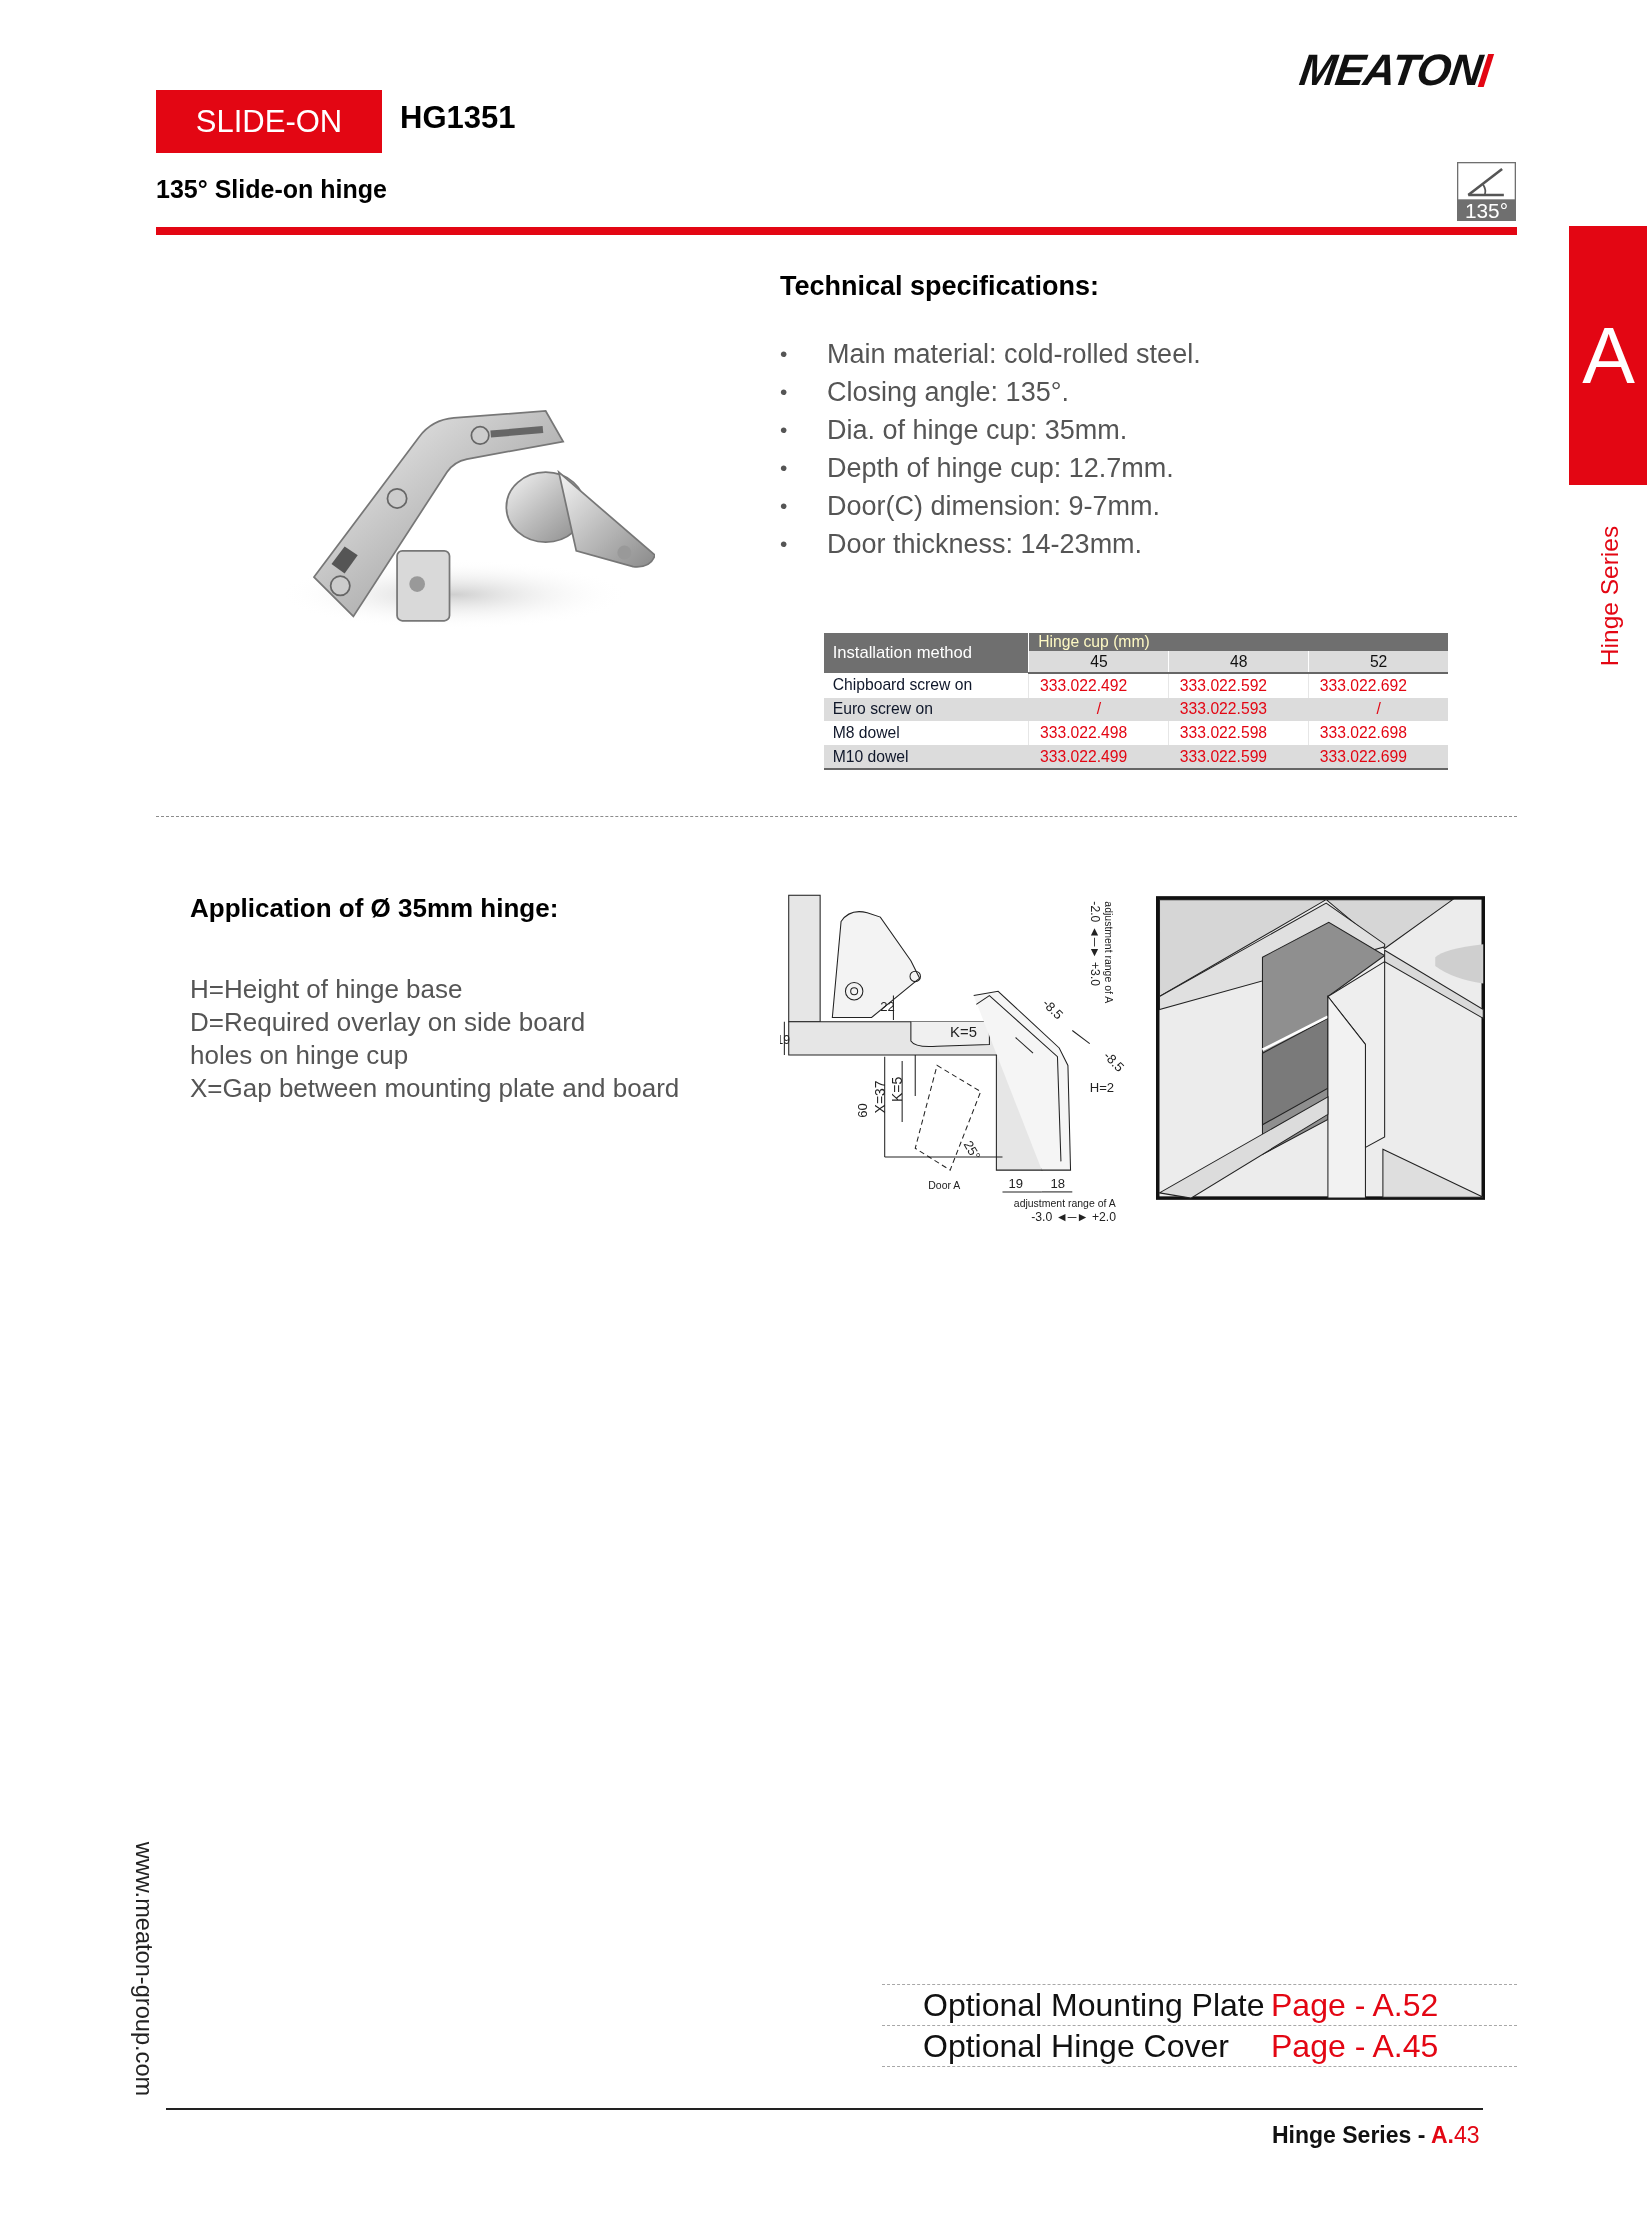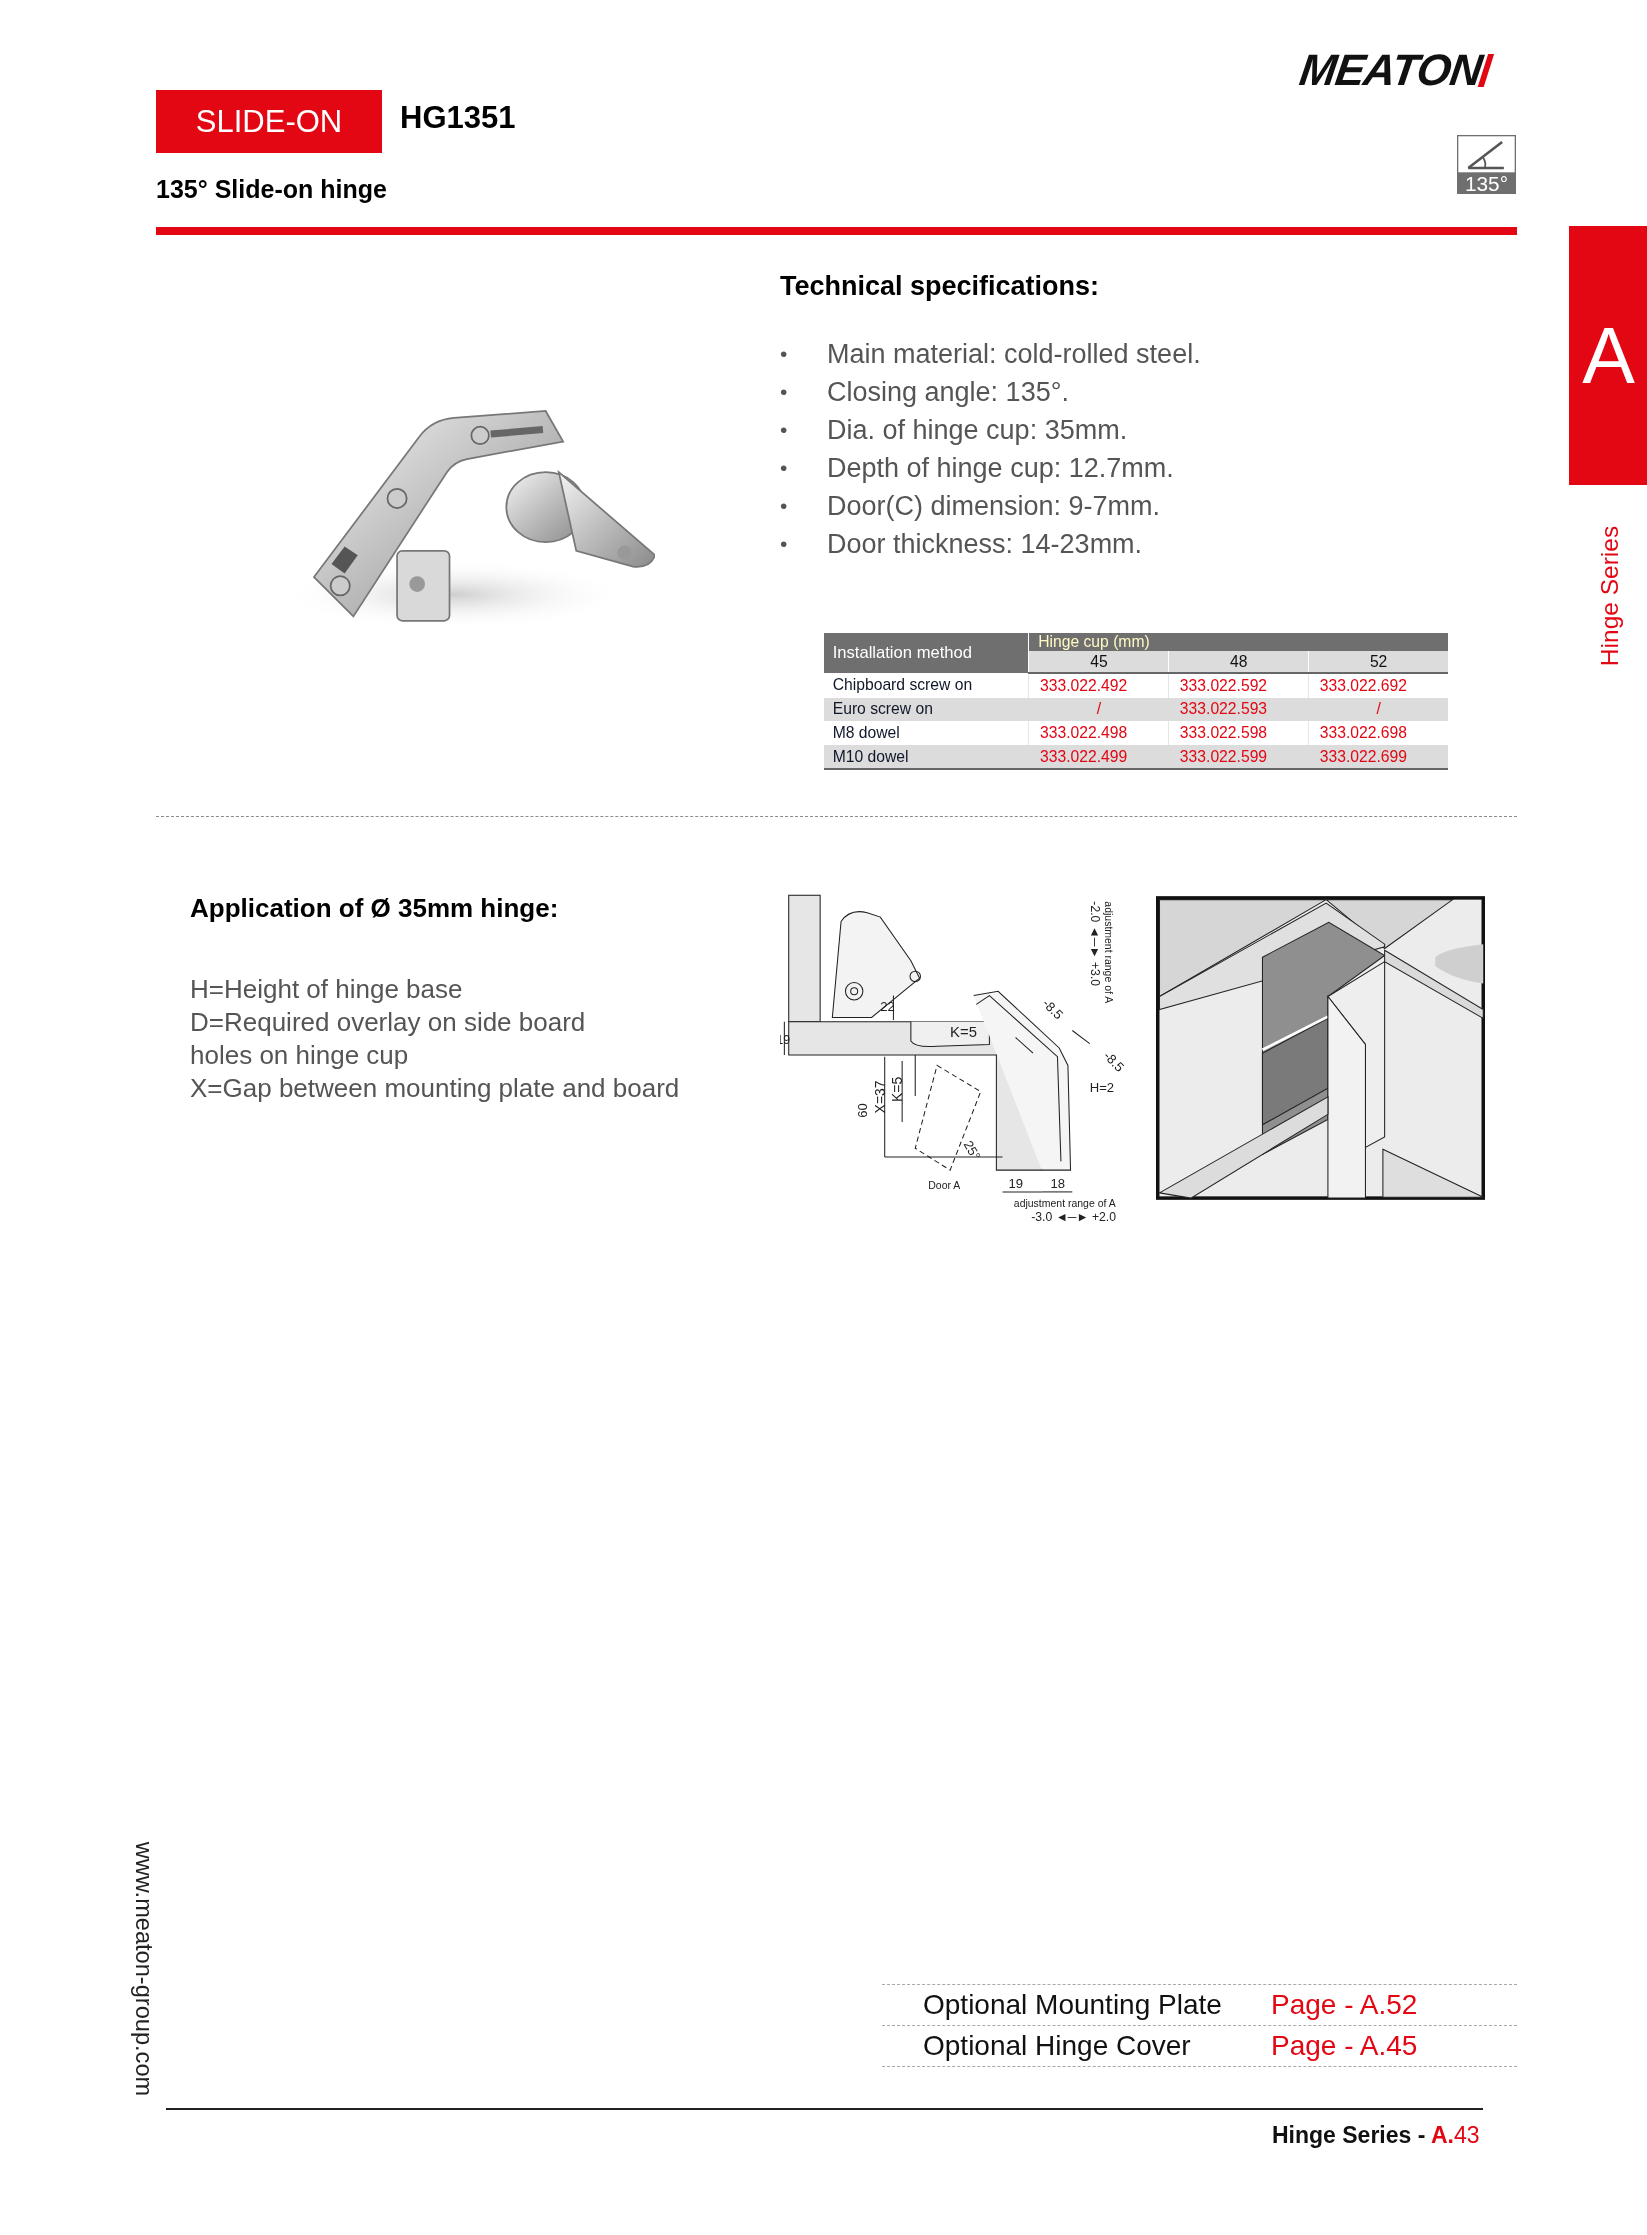--- a/index.html
+++ b/index.html
@@ -9,21 +9,21 @@
 
   
   .logo { left:1300px; top:45px; font-size:44px; font-weight:bold; font-style:italic;
           letter-spacing:-0.9px; color:#111; transform:skewX(-8deg); }
   .logo .slash { display:inline-block; width:6.1px; height:33px; background:#e30613;
                  margin-left:1.7px; vertical-align:-1.7px; transform:skewX(-10deg); }
   .badge { left:156px; top:90px; width:226px; height:63px; background:#e30613; color:#fff;
            font-size:31px; font-weight:normal; display:flex; align-items:center; justify-content:center; }
   .model { left:400px; top:100px; font-size:31px; font-weight:bold; }
   .subtitle { left:156px; top:175px; font-size:25px; font-weight:bold; }
-  .angle-icon { left:1457px; top:135px; width:59px; height:59px; }
+  .angle-icon { left:1457px; top:162px; width:59px; height:59px; }
   .red-rule { left:156px; top:227px; width:1361px; height:7.9px; background:#e30613; }
 
   
   .side-tab { left:1569px; top:226px; width:79px; height:259px; background:#e30613; color:#fff;
               font-size:79px; display:flex; align-items:center; justify-content:center; }
   .side-label { left:1599px; top:524px; width:21px; height:144px; }
   .side-label span { position:absolute; left:50%; top:50%; white-space:nowrap; color:#e30613;
               font-size:24.5px; transform:translate(-50%,-50%) rotate(-90deg); }
 
   
@@ -54,21 +54,21 @@
   
   .app-title { left:190px; top:893px; font-size:26px; font-weight:bold; }
   .app-lines { left:190px; top:973px; font-size:26px; color:#555; line-height:33px; }
   .app-lines div { white-space:nowrap; }
 
   .drawing { left:780px; top:882px; width:349px; height:345px; }
   .cabinet { left:1156px; top:896px; width:329px; height:304px; }
 
   
   .opt { left:882px; top:1984px; width:635px; }
-  .opt-row { height:40px; border-top:1.7px dashed #a8a8a8; display:flex; align-items:center; font-size:28px; }
+  .opt-row { height:40px; border-top:1.7px dashed #a8a8a8; display:flex; align-items:center; font-size:32px; }
   .opt-row:last-child { border-bottom:1.7px dashed #a8a8a8; }
   .opt-row .lbl { width:348px; padding-left:41px; color:#111; }
   .opt-row .pg { color:#e30613; }
 
   .foot-rule { left:166px; top:2108px; width:1317px; height:1.7px; background:#222; }
   .foot-text { left:1272px; top:2122px; font-size:23px; font-weight:bold; color:#111; }
   .foot-text .sec { color:#e30613; }
   .foot-text .num { color:#e30613; font-weight:normal; }
   .url { left:131px; top:1838px; width:24.5px; height:262px; }
   .url span { position:absolute; left:50%; top:50%; white-space:nowrap; font-size:23.6px; color:#222;

